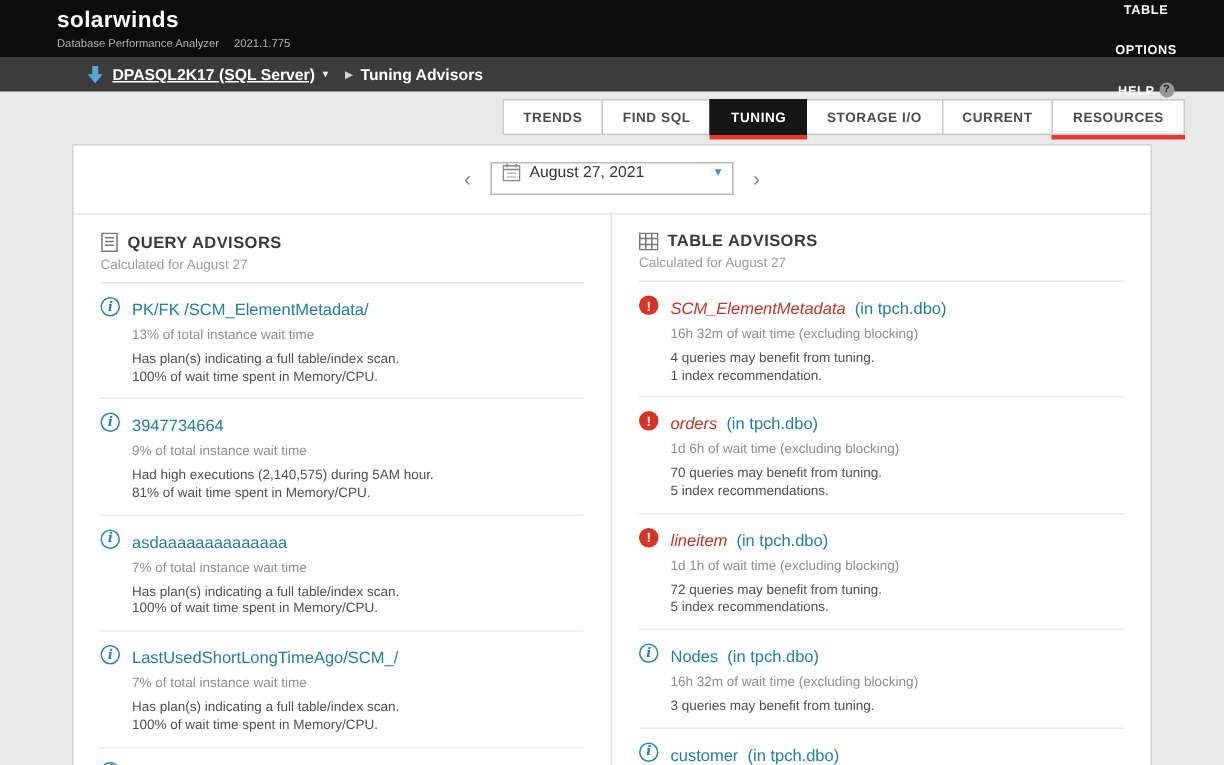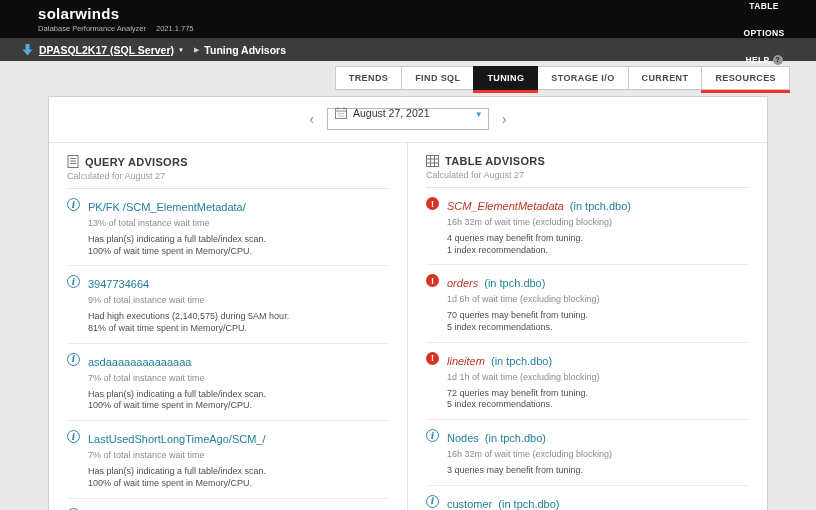--- a/index.html
+++ b/index.html
@@ -9,39 +9,39 @@
   
   .topbar { height:38px; background:#0c0c0c; display:flex; align-items:center; padding:0 30px 0 38px; }
   .logo { color:#fff; font-size:15px; font-weight:bold; letter-spacing:.3px; line-height:15px; }
   .logo-sub { font-size:7.5px; color:#b5b5b5; margin-top:3px; display:flex; gap:10px; }
   .topnav { margin-left:auto; display:flex; align-items:center; gap:17px;flex-direction:column; }
   .topnav a { color:#fff; font-size:8.5px; font-weight:bold; letter-spacing:.4px; text-decoration:none; }
   .nav-help { display:flex; align-items:center; }
   .help-badge { width:10px; height:10px; border-radius:50%; background:#969696; color:#111; font-size:7px; font-weight:bold; display:inline-flex; align-items:center; justify-content:center; margin-left:3px; }
 
   
-  .crumbbar { height:23px; background:#3c3c3c; display:flex; align-items:center; padding-left:22px; }
+  .crumbbar { height:23px; background:#3c3c3c; display:flex; align-items:center; padding-left:58px; }
   .dl-icon { display:inline-flex; margin-right:6px; }
   .instance-link { color:#fff; font-size:10.5px; font-weight:bold; text-decoration:underline; }
   .crumb-caret { color:#fff; font-size:6px; margin-left:4px; }
   .crumb-arrow { color:#d0d0d0; font-size:7px; margin-left:10px; }
   .crumb-page { color:#fff; font-size:10.5px; font-weight:bold; margin-left:5px; }
 
   
   .tabs { display:flex; justify-content:flex-end; margin:5px 26px 0 0; height:24px; }
   .tab { position:relative; background:#fff; border:1px solid #c9c9c9; margin-left:-1px; padding:0 13px; line-height:22px; font-size:9px; font-weight:bold; color:#4a4a4a; letter-spacing:.4px; text-decoration:none; }
   .tab--active { background:#161616; color:#fff; border-color:#161616; z-index:2; }
   .tab--red::after { content:""; position:absolute; left:-1px; right:-1px; bottom:-4px; height:3px; background:#e8372c; }
 
   
   .card { width:720px; margin:6px auto 0; background:#fff; border:1px solid #d2d2d2; min-height:397px; }
 
   .datenav { display:flex; align-items:center; justify-content:center; gap:13px; padding:11px 0 12px; border-bottom:1px solid #e6e6e6; }
   .chev { color:#8a8a8a; font-size:14px; line-height:14px; cursor:pointer; user-select:none; }
-  .datebox { width:162px; height:22px; border:1px solid #b9b9b9; background:#fff; display:flex; align-items:flex-end; padding:10px 7px; gap:6px; cursor:pointer; }
+  .datebox { width:162px; height:22px; border:1px solid #b9b9b9; background:#fff; display:flex; align-items:flex-start; padding:0 7px; gap:6px; cursor:pointer; }
   .datebox-label { font-size:10.5px; color:#333; }
   .datebox-caret { margin-left:auto; color:#3f8fc0; font-size:9px; }
 
   .panels { display:flex; }
   .panel { width:50%; padding:12px 18px 10px; }
   .panel-left { border-right:1px solid #e2e2e2; }
   .panel-head { display:flex; align-items:center; gap:6px; }
   .panel-title { font-size:11px; font-weight:bold; color:#3a3a3a; letter-spacing:.3px; }
   .panel-sub { font-size:9px; color:#9b9b9b; margin-top:3px; }
   .panel-head-wrap { border-bottom:1px solid #e2e2e2; padding-bottom:7px; }

